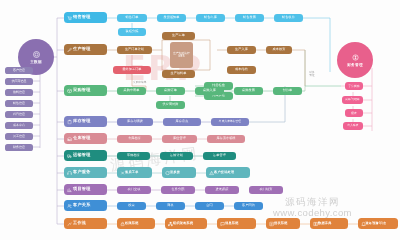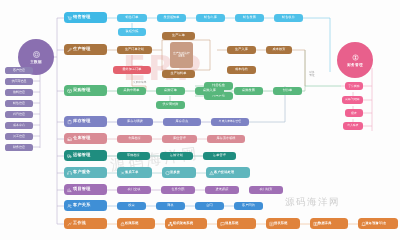--- a/index.html
+++ b/index.html
@@ -177,20 +177,21 @@
       <path d="M363,113 L372,113" stroke="#f0a7bf"></path>
       <path d="M363,126 L372,126" stroke="#f0a7bf"></path>
       <path d="M353,92 L353,96 M353,106 L353,109 M353,119 L353,122" stroke="#f0a7bf"></path>
     </g>
   </svg>
 
   <div class="wm-erp">ERP</div>
   <div class="wm-diag">源码海洋网</div>
   <div class="wm-cn">
     <div class="l1">源码海洋网</div>
+    <div class="l2">www.codehy.com</div>
   </div>
 
   <div class="hub" style="left:18px;top:39px;width:36px;height:36px;background:#8a6fb0;">
     <span class="hicon">
       <svg viewBox="0 0 24 24" fill="none" stroke="#fff" stroke-width="1.6">
         <circle cx="12" cy="12" r="4"></circle>
           <circle cx="12" cy="12" r="8"></circle>
       </svg>
     </span>
     <span>主数据</span>

